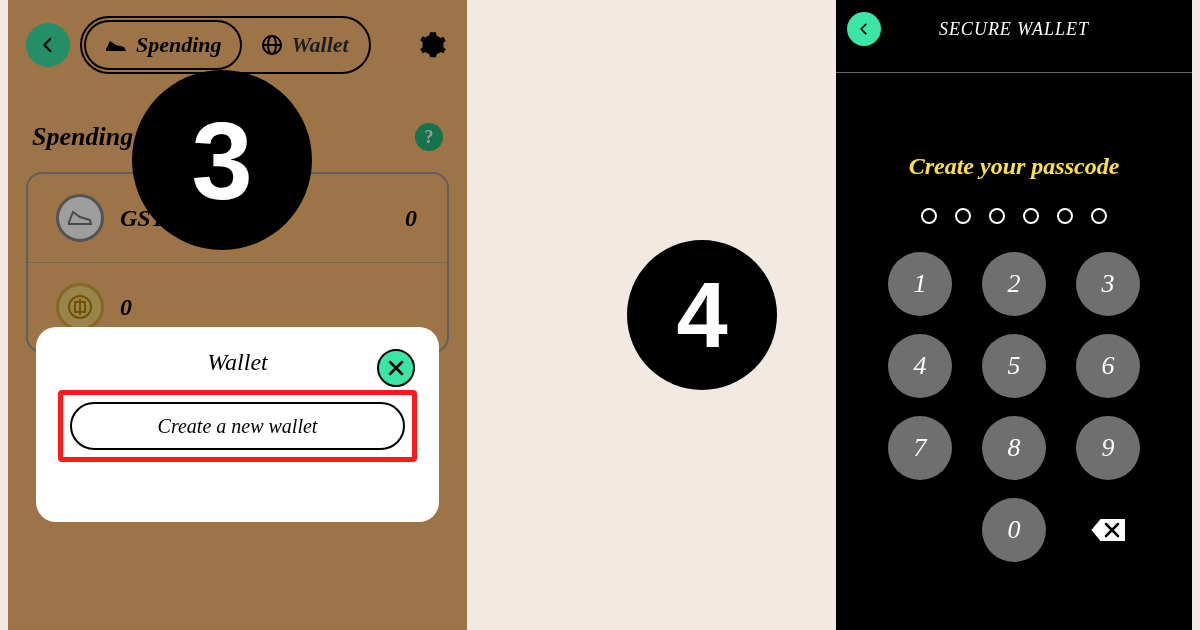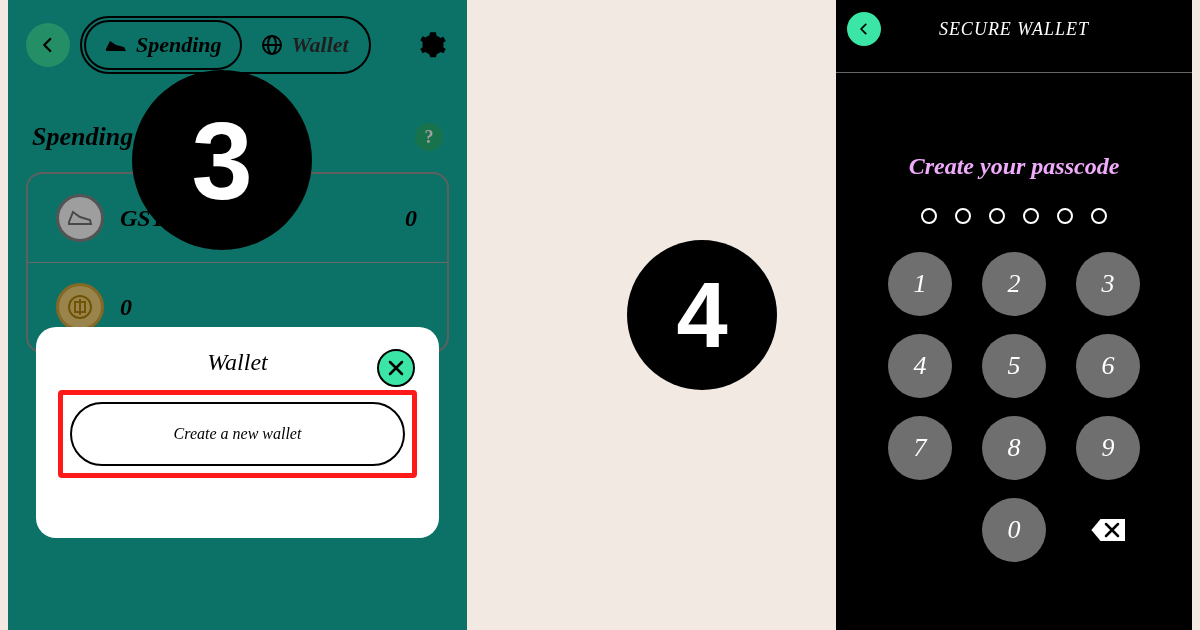--- a/index.html
+++ b/index.html
@@ -8,21 +8,21 @@
   height: 630px;
   background: #f1e9e2;
   font-family: Georgia, 'Times New Roman', serif;
   position: relative;
   overflow: hidden;
 }
 .phone {
   position: absolute;
   top: 0;
   height: 630px;
-  background: #14b8a6;
+  background: #fdba74;
 }
 .phone-left { left: 8px; width: 459px; }
 .phone-right { right: 8px; width: 356px; background: #000; }
 
 
 .left-dim {
   position: absolute; inset: 0;
   background: rgba(0,0,0,0.38);
   z-index: 10;
 }
@@ -126,25 +126,25 @@
   display: flex; align-items: center; justify-content: center;
 }
 .sheet-opt-highlight {
   border: 5px solid #ff1a1a;
   padding: 7px;
   border-radius: 4px;
   margin-bottom: 28px;
 }
 .opt-btn {
   width: 100%;
-  height: 64px;
+  height: 48px;
   border: 2px solid #000;
   border-radius: 999px;
   background: #fff;
-  font-size: 16px; font-style: italic;
+  font-size: 20px; font-style: italic;
   display: flex; align-items: center; justify-content: center;
 }
 
 
 .step-badge {
   position: absolute;
   width: 180px; height: 180px;
   background: #000;
   border-radius: 50%;
   display: flex; align-items: center; justify-content: center;
@@ -178,21 +178,21 @@
   flex: 1; text-align: center;
   color: #fff; font-size: 18px; font-style: italic;
   letter-spacing: 1px;
   margin-left: -34px;
 }
 .divider {
   height: 1px; background: #666;
   margin: 14px 0 0 0;
 }
 .passcode-title {
-  color: #f0abfc; text-align: center;
+  color: #fde047; text-align: center;
   font-size: 24px; font-style: italic; font-weight: bold;
   margin-top: 80px;
 }
 .dots {
   display: flex; justify-content: center; gap: 18px;
   margin-top: 28px;
 }
 .dot {
   width: 16px; height: 16px; border-radius: 50%;
   border: 2px solid #fff;

